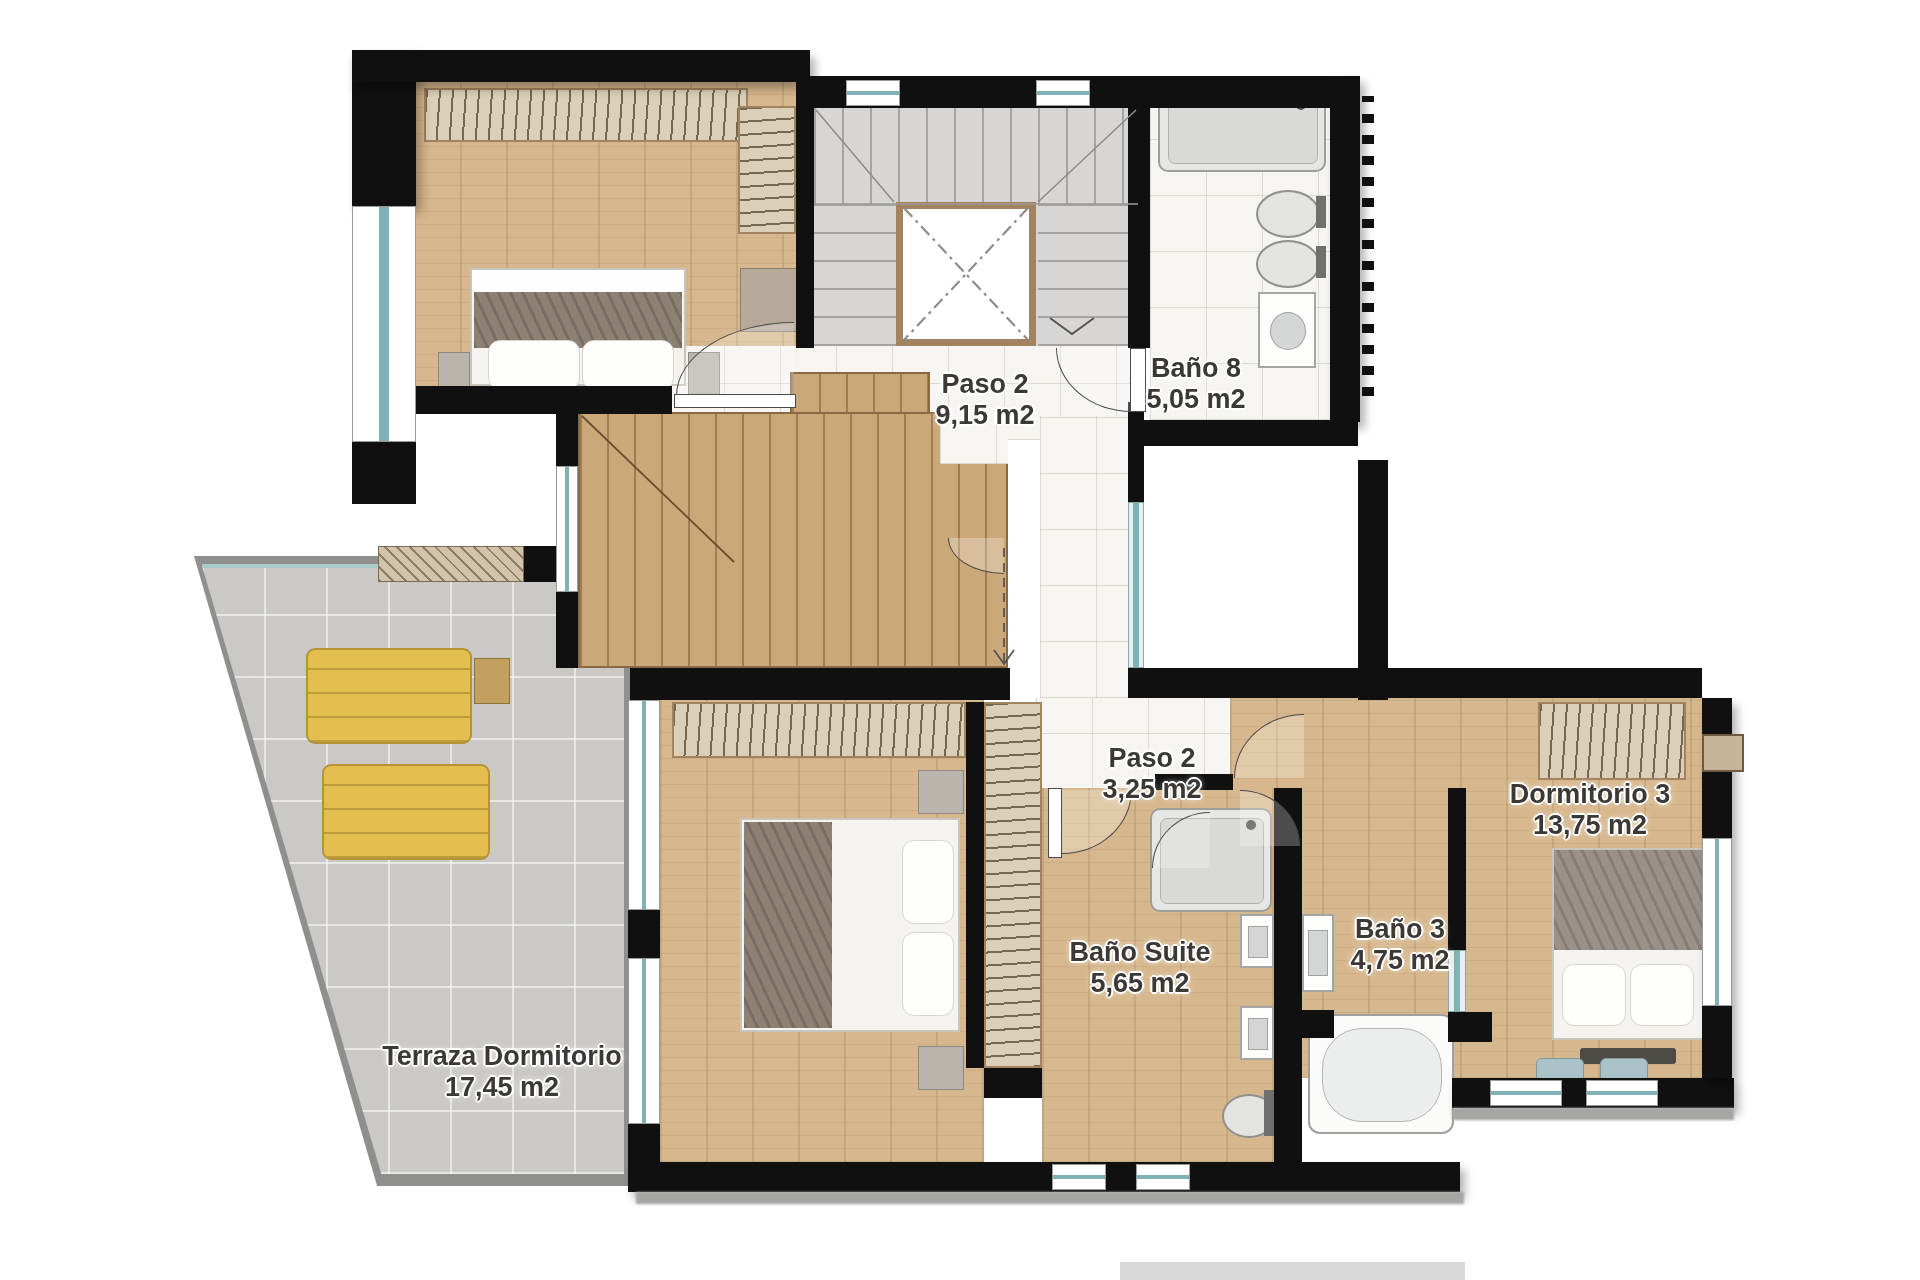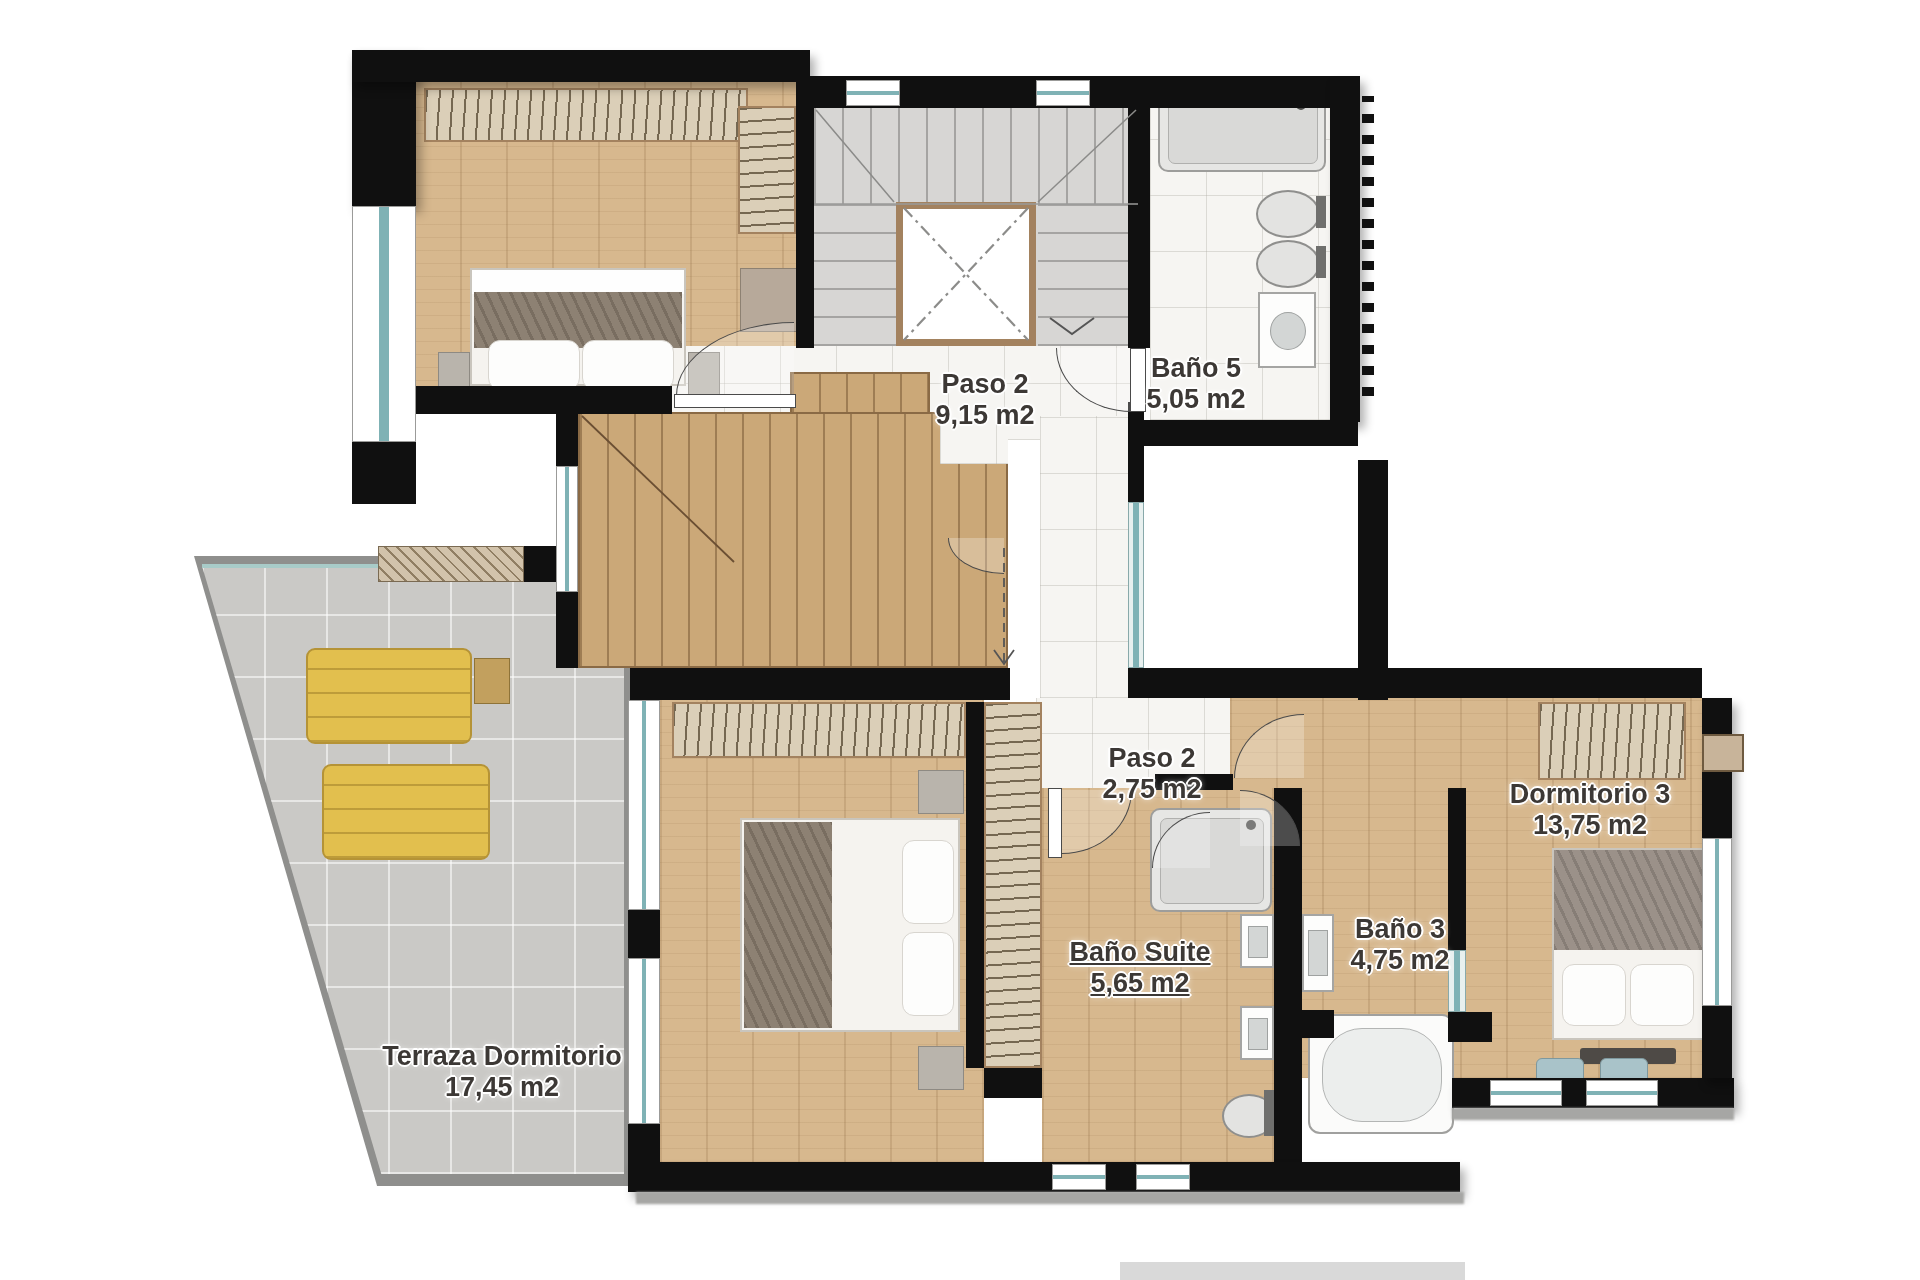--- a/index.html
+++ b/index.html
@@ -240,36 +240,36 @@
     <line x1="582" y1="416" x2="734" y2="562" stroke="#6b4f33" stroke-width="1.8"></line>
     <line x1="1004" y1="548" x2="1004" y2="664" stroke="#555" stroke-width="1.8" stroke-dasharray="9 6"></line>
     <polyline points="994,650 1004,664 1014,650" fill="none" stroke="#555" stroke-width="1.8"></polyline>
   </svg>
 
   <div class="abs z50 room-label" style="left:985px;top:400px;">
     <span class="rl-name">Paso 2</span>
     <span class="rl-area">9,15 m2</span>
   </div>
   <div class="abs z50 room-label" style="left:1196px;top:384px;">
-    <span class="rl-name">Baño 5</span>
+    <span class="rl-name">Baño 8</span>
     <span class="rl-area">5,05 m2</span>
   </div>
   <div class="abs z50 room-label" style="left:1152px;top:774px;">
     <span class="rl-name">Paso 2</span>
-    <span class="rl-area">2,75 m2</span>
+    <span class="rl-area">3,25 m2</span>
   </div>
   <div class="abs z50 room-label" style="left:1590px;top:810px;">
     <span class="rl-name">Dormitorio 3</span>
     <span class="rl-area">13,75 m2</span>
   </div>
   <div class="abs z50 room-label" style="left:1400px;top:945px;">
     <span class="rl-name">Baño 3</span>
     <span class="rl-area">4,75 m2</span>
   </div>
-  <div class="abs z50 room-label" style="left:1140px;top:968px;text-decoration:underline;">
+  <div class="abs z50 room-label" style="left:1140px;top:968px;">
     <span class="rl-name">Baño Suite</span>
     <span class="rl-area">5,65 m2</span>
   </div>
   <div class="abs z50 room-label" style="left:502px;top:1072px;">
     <span class="rl-name">Terraza Dormitorio</span>
     <span class="rl-area">17,45 m2</span>
   </div>
 
   <div class="abs z50 wmark" style="left:1120px;top:1262px;width:345px;height:18px;"></div>
 </div>

